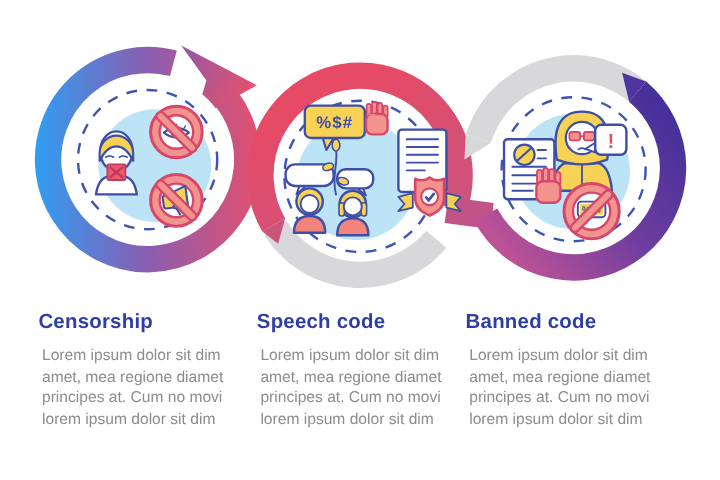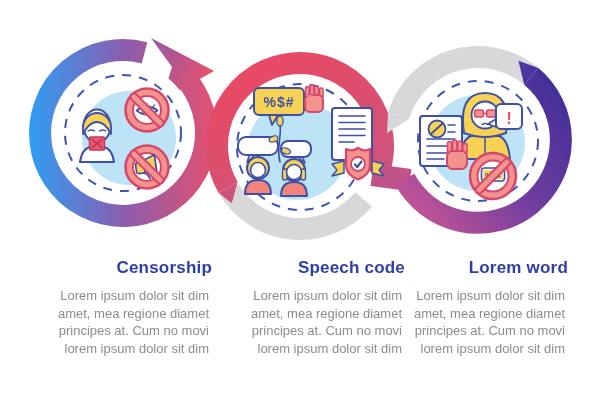--- a/index.html
+++ b/index.html
@@ -1,23 +1,23 @@
 <!DOCTYPE html>
 <html style="--c-ring_blue: #2F9EF3; --c-ring_purple: #8A5DB0; --c-ring_crimson: #E5506E; --c-ring_pink: #C95580; --c-ring_indigo: #44309A; --c-segment_gray: #D8D8DA; --c-title_blue: #2D3FA4; --c-body_gray: #8C8C8D; --c-icon_outline_blue: #3D4FA6; --c-icon_outline_crimson: #D7476B; --c-fill_salmon: #F2938E; --c-fill_yellow: #F8D254; --c-fill_light_blue: #BCE4F6; --c-dashed_blue: #3E54B5;"><head>
 <meta charset="utf-8">
 <style>
   html,body{margin:0;padding:0;background:#fff;}
   .stage{
     position:relative;width:600px;height:400px;background:#fff;overflow:hidden;
     font-family:"Liberation Sans",sans-serif;
   }
   .art{position:absolute;left:0;top:0;}
-  .step-text{position:absolute;top:258px;width:180px;text-align:right;}
+  .step-text{position:absolute;top:258px;width:180px;text-align:left;}
   .step-text.s1{left:32px;}
-  .step-text.s2{left:225px;}
+  .step-text.s2{left:214px;}
   .step-text.s3{left:388px;}
   .step-title{
     margin:0 0 9px 0;font-size:17px;font-weight:bold;letter-spacing:.2px;
     color:var(--c-title_blue,#2D3FA4);
   }
   .step-body{
     margin:0;padding:0 3px;font-size:13px;line-height:17.5px;
     color:var(--c-body_gray,#8C8C8D);
   }
   .svg-label{font-family:"Liberation Sans",sans-serif;font-weight:bold;}
@@ -215,17 +215,17 @@
 
   <div class="step-text s1">
     <h3 class="step-title">Censorship</h3>
     <p class="step-body">Lorem ipsum dolor sit dim amet, mea regione diamet principes at. Cum no movi lorem ipsum dolor sit dim</p>
   </div>
   <div class="step-text s2">
     <h3 class="step-title">Speech code</h3>
     <p class="step-body">Lorem ipsum dolor sit dim amet, mea regione diamet principes at. Cum no movi lorem ipsum dolor sit dim</p>
   </div>
   <div class="step-text s3">
-    <h3 class="step-title">Lorem word</h3>
+    <h3 class="step-title">Banned code</h3>
     <p class="step-body">Lorem ipsum dolor sit dim amet, mea regione diamet principes at. Cum no movi lorem ipsum dolor sit dim</p>
   </div>
 
 </div>
 
 </body></html>

